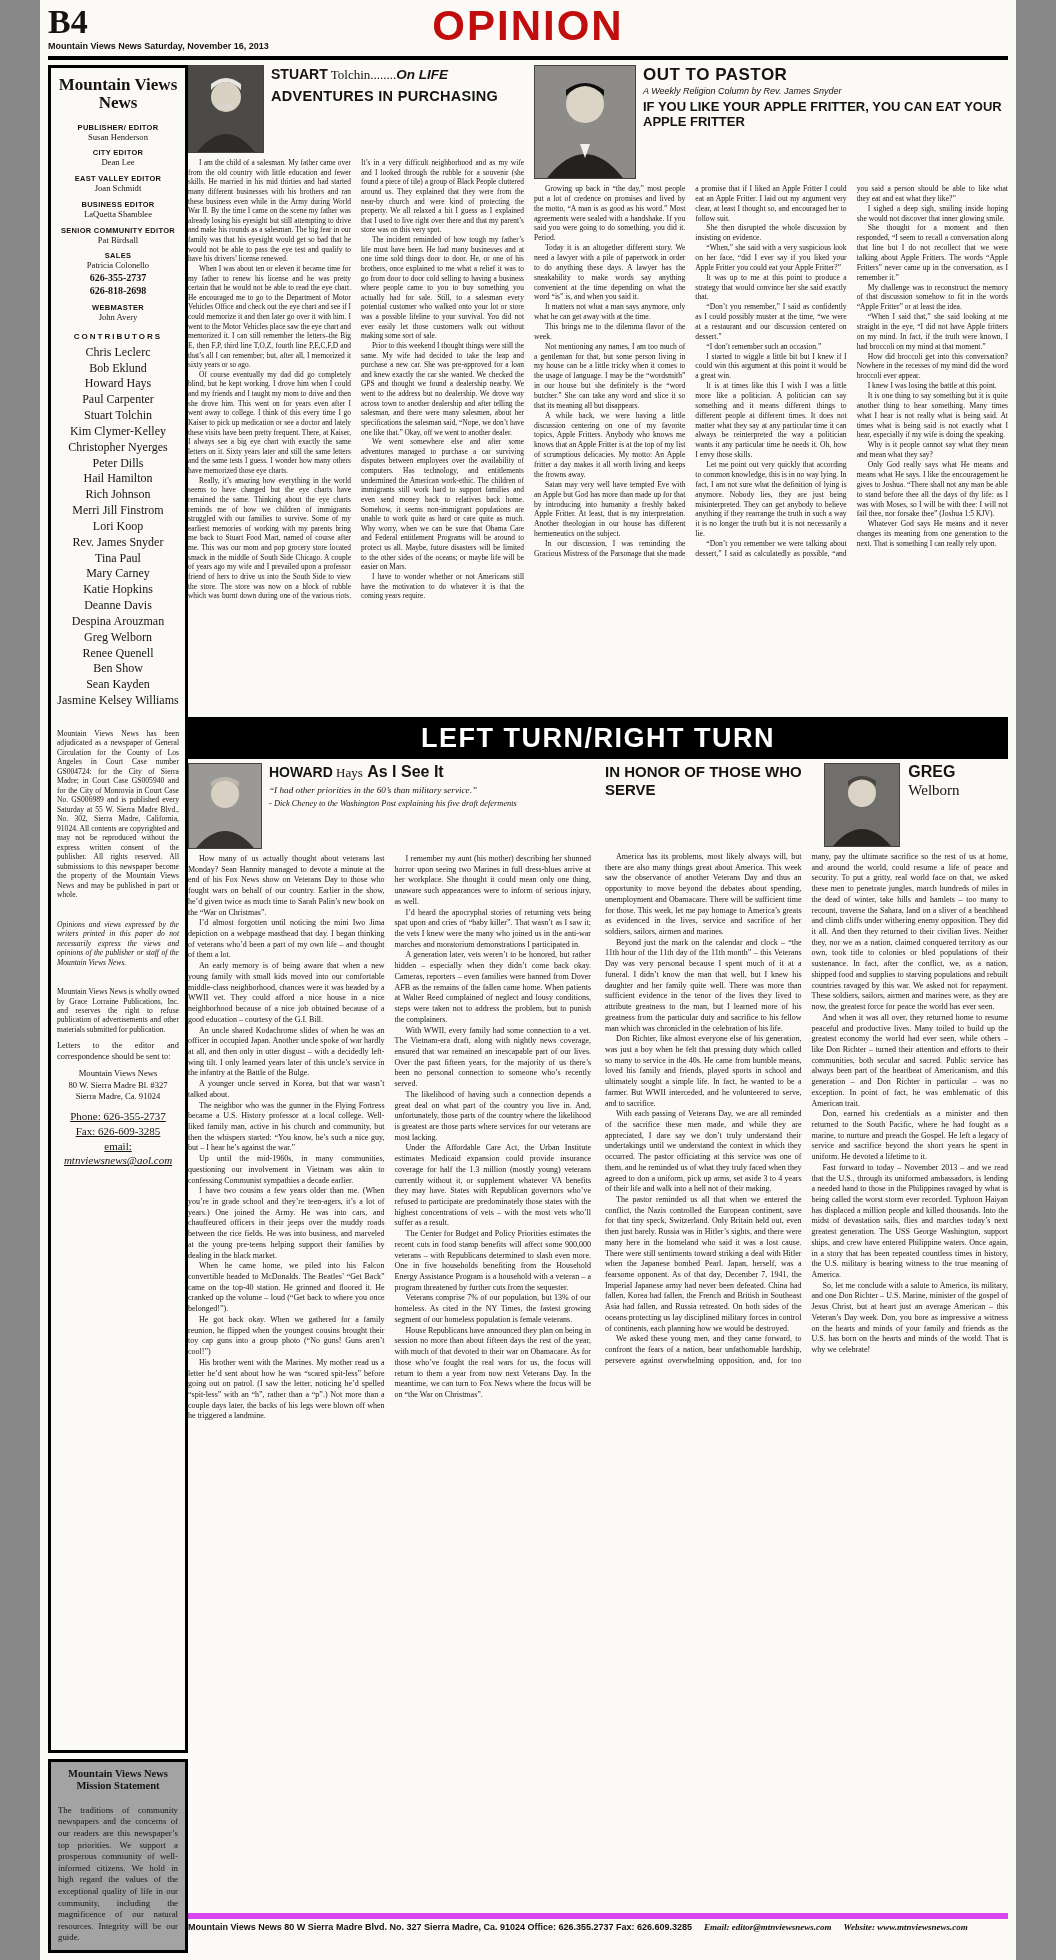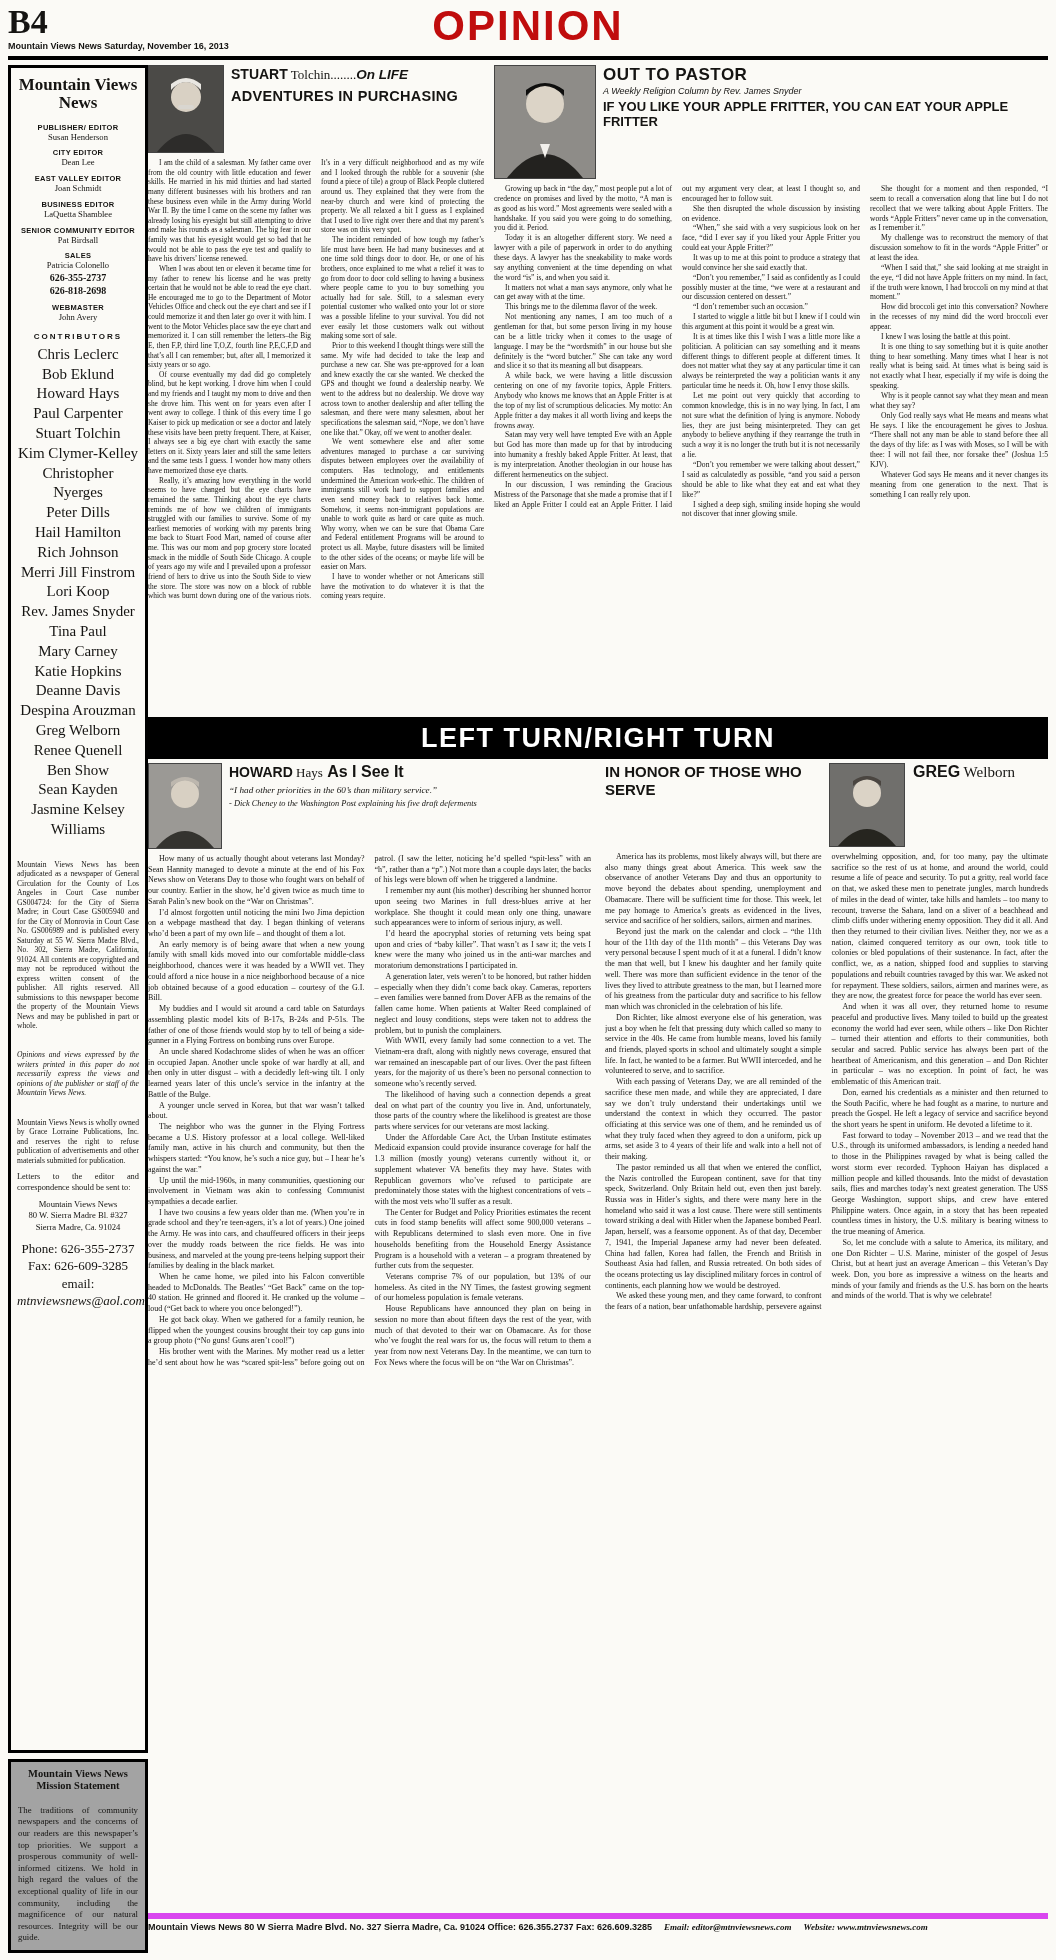--- a/index.html
+++ b/index.html
@@ -1,45 +1,45 @@
 <!DOCTYPE html>
 <html style="--accent-red: #c00d0d; --banner-bg: #000000; --banner-text: #ffffff;"><head>
 <meta charset="utf-8">
 <style>
   :root{ --accent-red:#c00d0d; --banner-bg:#000000; --banner-text:#ffffff; }
   *{box-sizing:border-box;}
   html,body{margin:0;padding:0;background:#888;}
-  .page{width:1056px;height:1960px;margin:0 auto;background:#fbfaf6;color:#151412;
+  .page{width:976px;height:1960px;margin:0 auto;background:#fbfaf6;color:#151412;
         font-family:"Liberation Serif",serif;padding:6px 8px;overflow:hidden;position:relative;}
   
   header.masthead{position:relative;height:54px;border-bottom:4px solid #000;}
   .page-num{font-size:34px;font-weight:bold;line-height:0.95;}
   .dateline{font-size:9px;font-weight:bold;font-family:"Liberation Sans",sans-serif;margin-top:3px;white-space:nowrap;}
   .section-title{position:absolute;left:50%;top:-4px;transform:translateX(-50%);
         font-size:42px;font-weight:bold;letter-spacing:2px;color:var(--accent-red);
         font-family:"Liberation Sans",sans-serif;}
   
   .content{display:flex;margin-top:5px;height:1888px;}
   
   .sidebar{flex:0 0 140px;display:flex;flex-direction:column;overflow:hidden;}
   .sb-box{border:3px solid #000;padding:5px 6px;text-align:center;flex:1;overflow:hidden;background:#fbfaf6;}
   .sb-title{font-size:17px;font-weight:bold;line-height:1.05;padding:3px 0 5px;}
   .role{margin-top:6px;}
   .role-title{font-size:7.5px;font-weight:bold;font-family:"Liberation Sans",sans-serif;letter-spacing:0.3px;}
   .role-name{font-size:8.6px;line-height:1.25;}
   .phone{font-size:10px;font-weight:bold;line-height:1.3;}
   .contrib-title{font-size:8px;font-weight:bold;letter-spacing:2px;font-family:"Liberation Sans",sans-serif;margin:9px 0 4px;}
-  .contributors div{font-size:15px;line-height:1.32;}
+  .contributors div{font-size:12px;line-height:1.32;}
   .legal{font-size:7.6px;text-align:justify;line-height:1.25;margin-top:20px;}
   .legal.italic{font-style:italic;}
   .letters{font-size:8.4px;text-align:justify;line-height:1.25;margin-top:7px;}
   .addr div{font-size:8.6px;line-height:1.3;}
   .addr{margin-top:6px;}
   .contact{margin-top:7px;}
-  .contact div{font-size:13px;line-height:1.35;}
+  .contact div{font-size:11px;line-height:1.35;text-decoration:underline;}
   .contact .email{font-style:italic;}
   .mission{border:3px solid #000;margin-top:6px;padding:6px 7px;background:#a3a3a3;}
   .mission-title{font-size:10.5px;font-weight:bold;text-align:center;line-height:1.2;}
   .mission-text{font-size:8.8px;text-align:justify;line-height:1.32;margin-top:12px;}
   
   .main{flex:1;margin-left:0;display:flex;flex-direction:column;overflow:hidden;}
   .top-row{display:flex;height:648px;overflow:hidden;}
   .article{overflow:hidden;}
   .tolchin{flex:0 0 336px;margin-right:10px;}
   .pastor{flex:1;}
@@ -285,21 +285,20 @@
               <div class="quote">
                 <span class="q-text">“I had other priorities in the 60’s than military service.”</span>
                 <span class="q-attr">- Dick Cheney to the Washington Post explaining his five draft deferments</span>
               </div>
             </div>
           </div>
           <div class="body cols-2">
               <p>How many of us actually thought about veterans last Monday?  Sean Hannity managed to devote a minute at the end of his Fox News show on Veterans Day to those who fought wars on behalf of our country.  Earlier in the show, he’d given twice as much time to Sarah Palin’s new book on the “War on Christmas”.</p>
               <p>I’d almost forgotten until noticing the mini Iwo Jima depiction on a webpage masthead that day.  I began thinking of veterans who’d been a part of my own life – and thought of them a lot.</p>
               <p>An early memory is of being aware that when a new young family with small kids moved into our comfortable middle-class neighborhood, chances were it was headed by a WWII vet.  They could afford a nice house in a nice neighborhood because of a nice job obtained because of a good education – courtesy of the G.I. Bill.</p>
-              <p>My buddies and I would sit around a card table on Saturdays assembling plastic model kits of B-17s, B-24s and P-51s.  The father of one of those friends would stop by to tell of being a side-gunner in a Flying Fortress on bombing runs over Europe.</p>
               <p>An uncle shared Kodachrome slides of when he was an officer in occupied Japan.  Another uncle spoke of war hardly at all, and then only in utter disgust – with a decidedly left-wing tilt.  I only learned years later of this uncle’s service in the infantry at the Battle of the Bulge.</p>
               <p>A younger uncle served in Korea, but that war wasn’t talked about.</p>
               <p>The neighbor who was the gunner in the Flying Fortress became a U.S. History professor at a local college.  Well-liked family man, active in his church and community, but then the whispers started: “You know, he’s such a nice guy, but – I hear he’s against the war.”</p>
               <p>Up until the mid-1960s, in many communities, questioning our involvement in Vietnam was akin to confessing Communist sympathies a decade earlier.</p>
               <p>I have two cousins a few years older than me.  (When you’re in grade school and they’re teen-agers, it’s a lot of years.)  One joined the Army.  He was into cars, and chauffeured officers in their jeeps over the muddy roads between the rice fields.  He was into business, and marveled at the young pre-teens helping support their families by dealing in the black market.</p>
               <p>When he came home, we piled into his Falcon convertible headed to McDonalds.  The Beatles’ “Get Back” came on the top-40 station.  He grinned and floored it.  He cranked up the volume – loud (“Get back to where you once belonged!”).</p>
               <p>He got back okay.  When we gathered for a family reunion, he flipped when the youngest cousins brought their toy cap guns into a group photo (“No guns!  Guns aren’t cool!”)</p>
               <p>His brother went with the Marines.  My mother read us a letter he’d sent about how he was “scared spit-less” before going out on patrol.  (I saw the letter, noticing he’d spelled “spit-less” with an “h”, rather than a “p”.)  Not more than a couple days later, the backs of his legs were blown off when he triggered a landmine.</p>
               <p>I remember my aunt (his mother) describing her shunned horror upon seeing two Marines in full dress-blues arrive at her workplace.  She thought it could mean only one thing, unaware such appearances were to inform of serious injury, as well.</p>
               <p>I’d heard the apocryphal stories of returning vets being spat upon and cries of “baby killer”.  That wasn’t as I saw it; the vets I knew were the many who joined us in the anti-war marches and moratorium demonstrations I participated in.</p>

